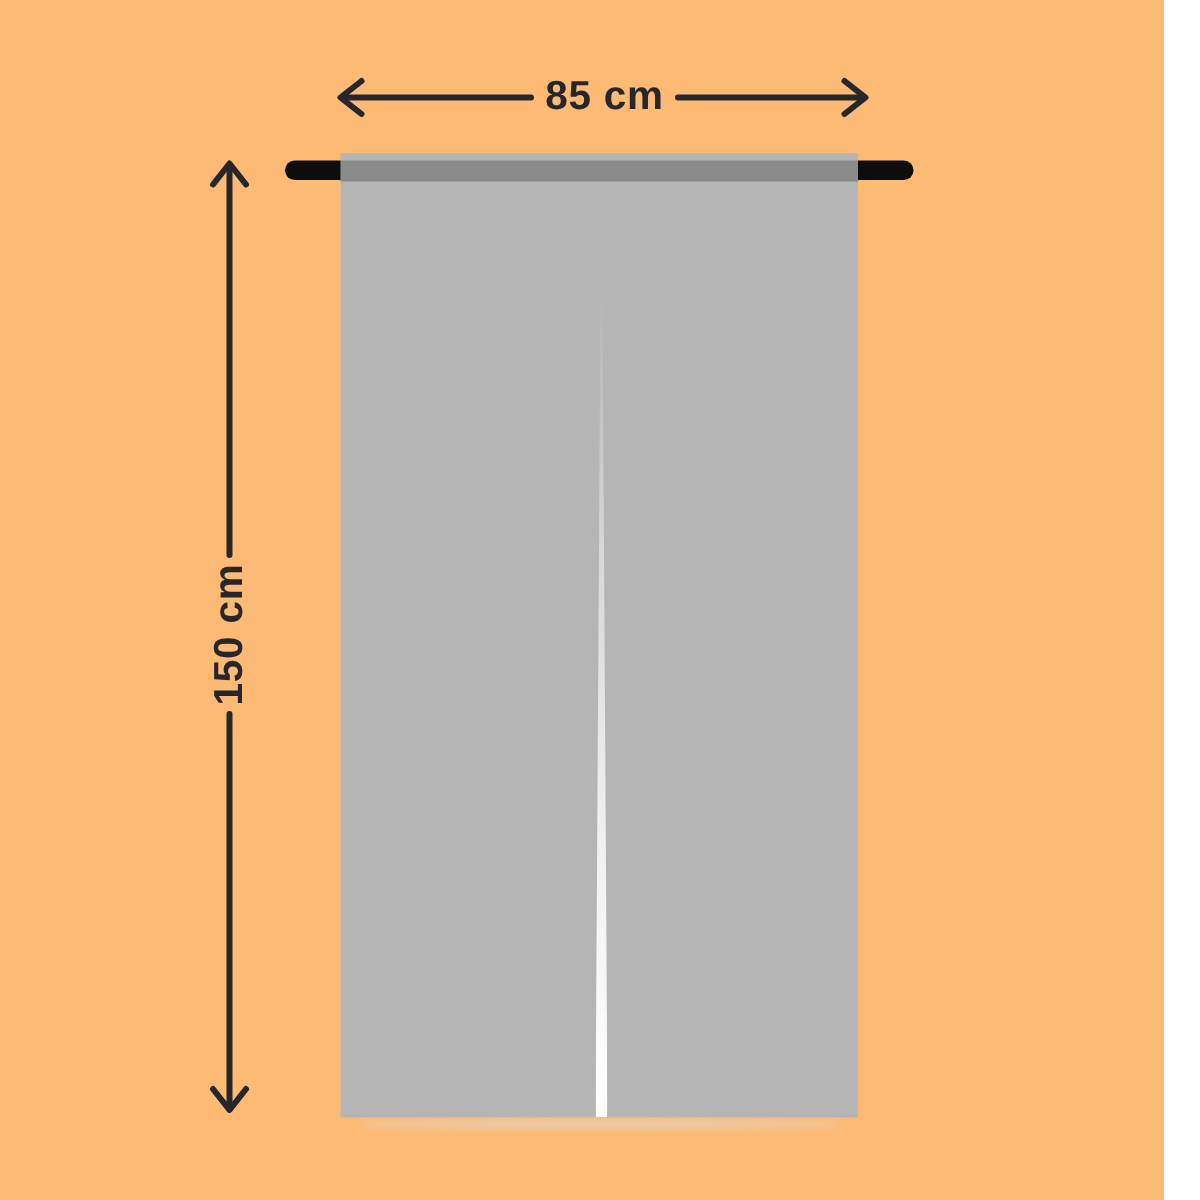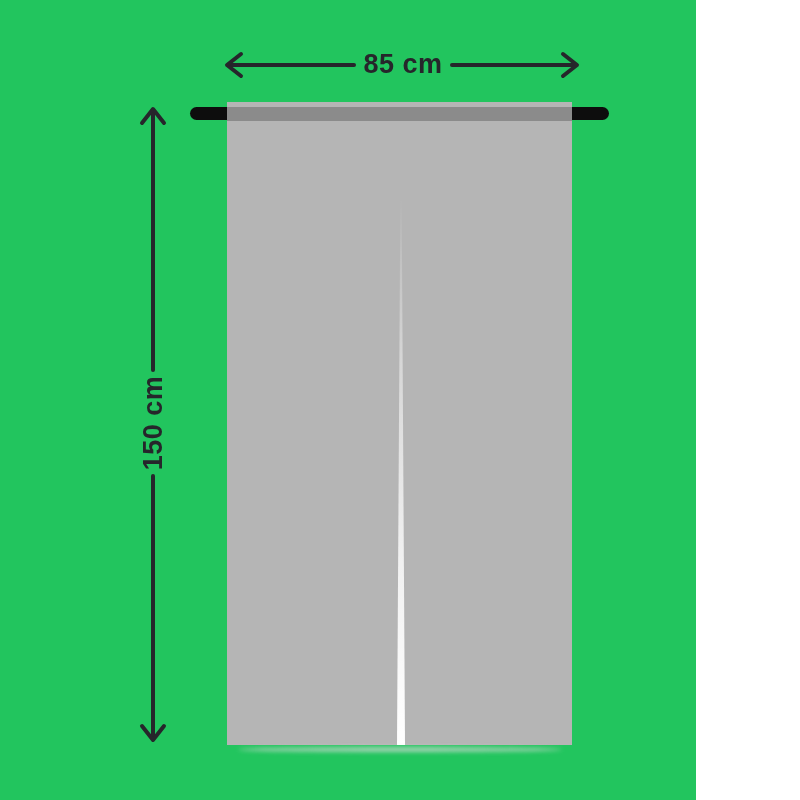--- a/index.html
+++ b/index.html
@@ -3,23 +3,23 @@
 <meta charset="utf-8">
 <style>
   html, body {
     margin: 0;
     padding: 0;
     background: #ffffff;
     font-family: "Liberation Sans", "DejaVu Sans", sans-serif;
   }
   .stage {
     position: relative;
-    width: 696px;
+    width: 776px;
     height: 800px;
-    background: #22c55e;
+    background: #fdba74;
     overflow: hidden;
   }
   svg.dims {
     position: absolute;
     left: 0; top: 0;
     width: 800px; height: 800px;
     pointer-events: none;
   }
   .dim-label {
     position: absolute;

